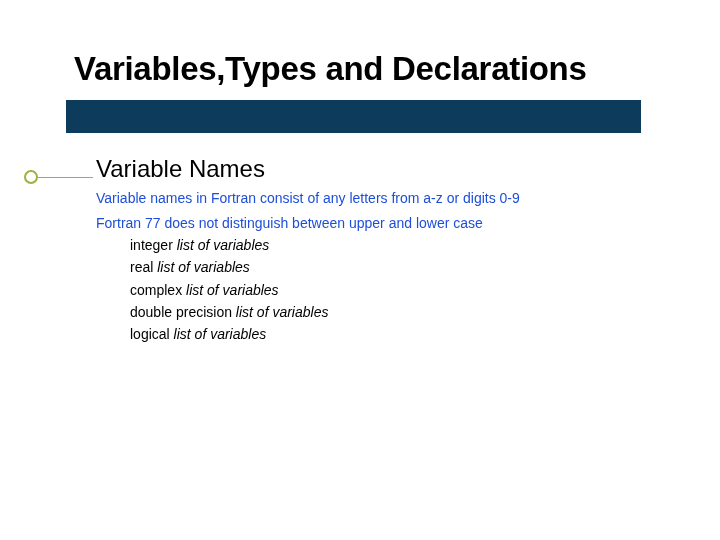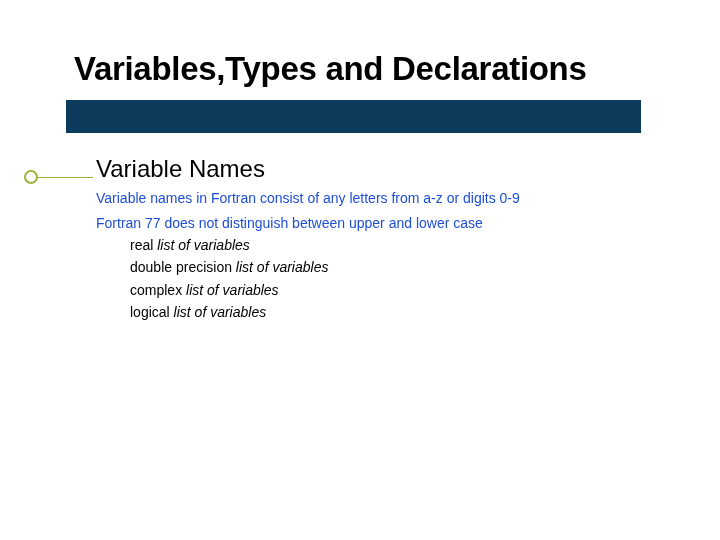--- a/index.html
+++ b/index.html
@@ -105,27 +105,30 @@
 
   <div class="content">
 
     <div class="h2">Variable Names</div>
     <div class="p">Variable names in Fortran consist of any letters from a-z or digits 0-9</div>
     <div class="p">Fortran 77 does not distinguish between upper and lower case</div>
 
 
     <div class="decl-list">
       <div class="decl">
+        <span class="kw">integer </span><span class="arg">list of variables</span>
+      </div>
+      <div class="decl">
         <span class="kw">real </span><span class="arg">list of variables</span>
       </div>
       <div class="decl">
-        <span class="kw">double precision </span><span class="arg">list of variables</span>
+        <span class="kw">complex </span><span class="arg">list of variables</span>
       </div>
       <div class="decl">
-        <span class="kw">complex </span><span class="arg">list of variables</span>
+        <span class="kw">double precision </span><span class="arg">list of variables</span>
       </div>
       <div class="decl">
         <span class="kw">logical </span><span class="arg">list of variables</span>
       </div>
     </div>
 
   </div>
 </div>
 
 </body></html>

